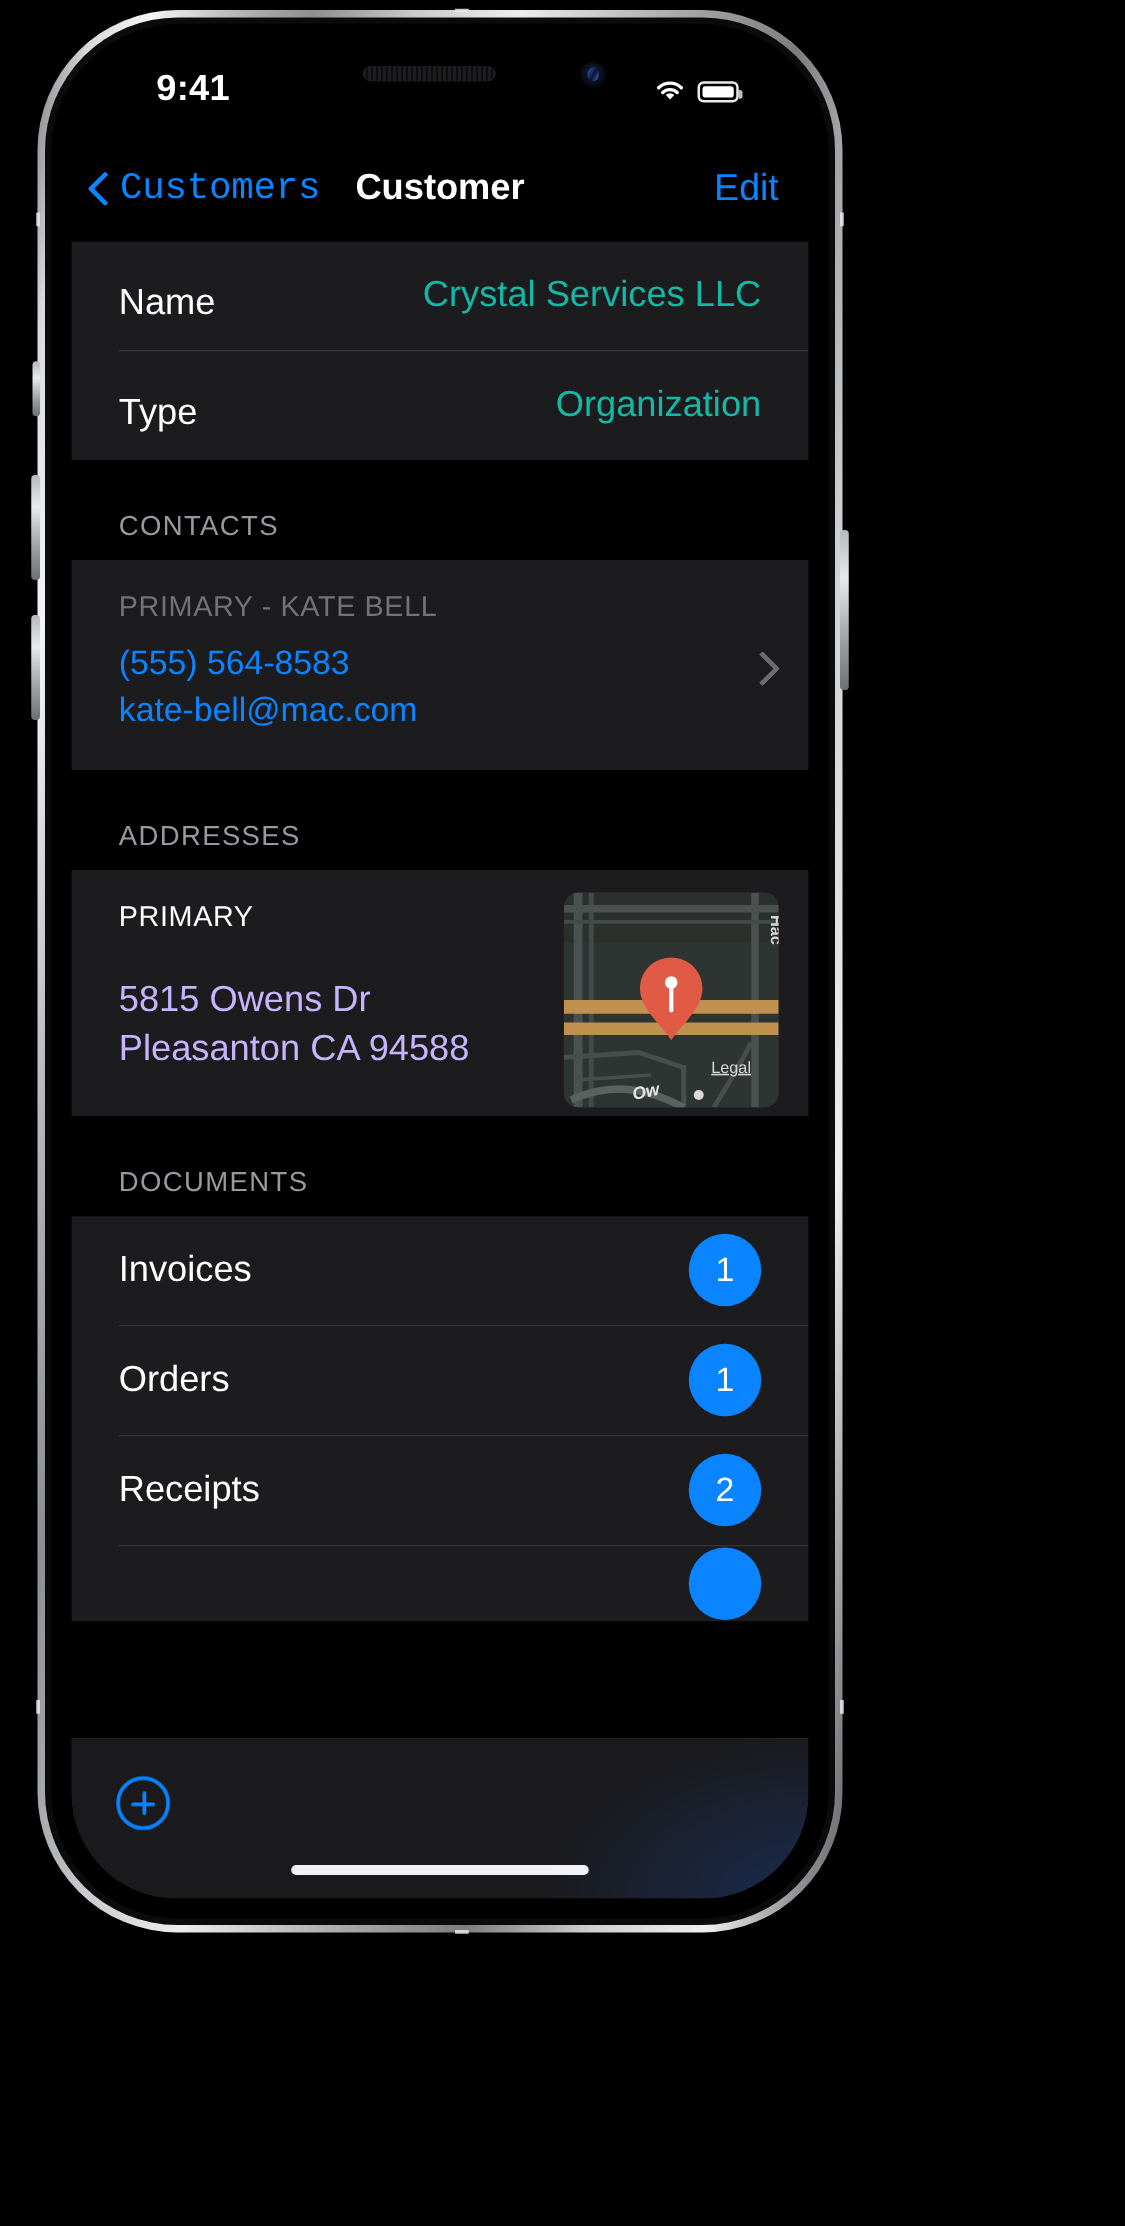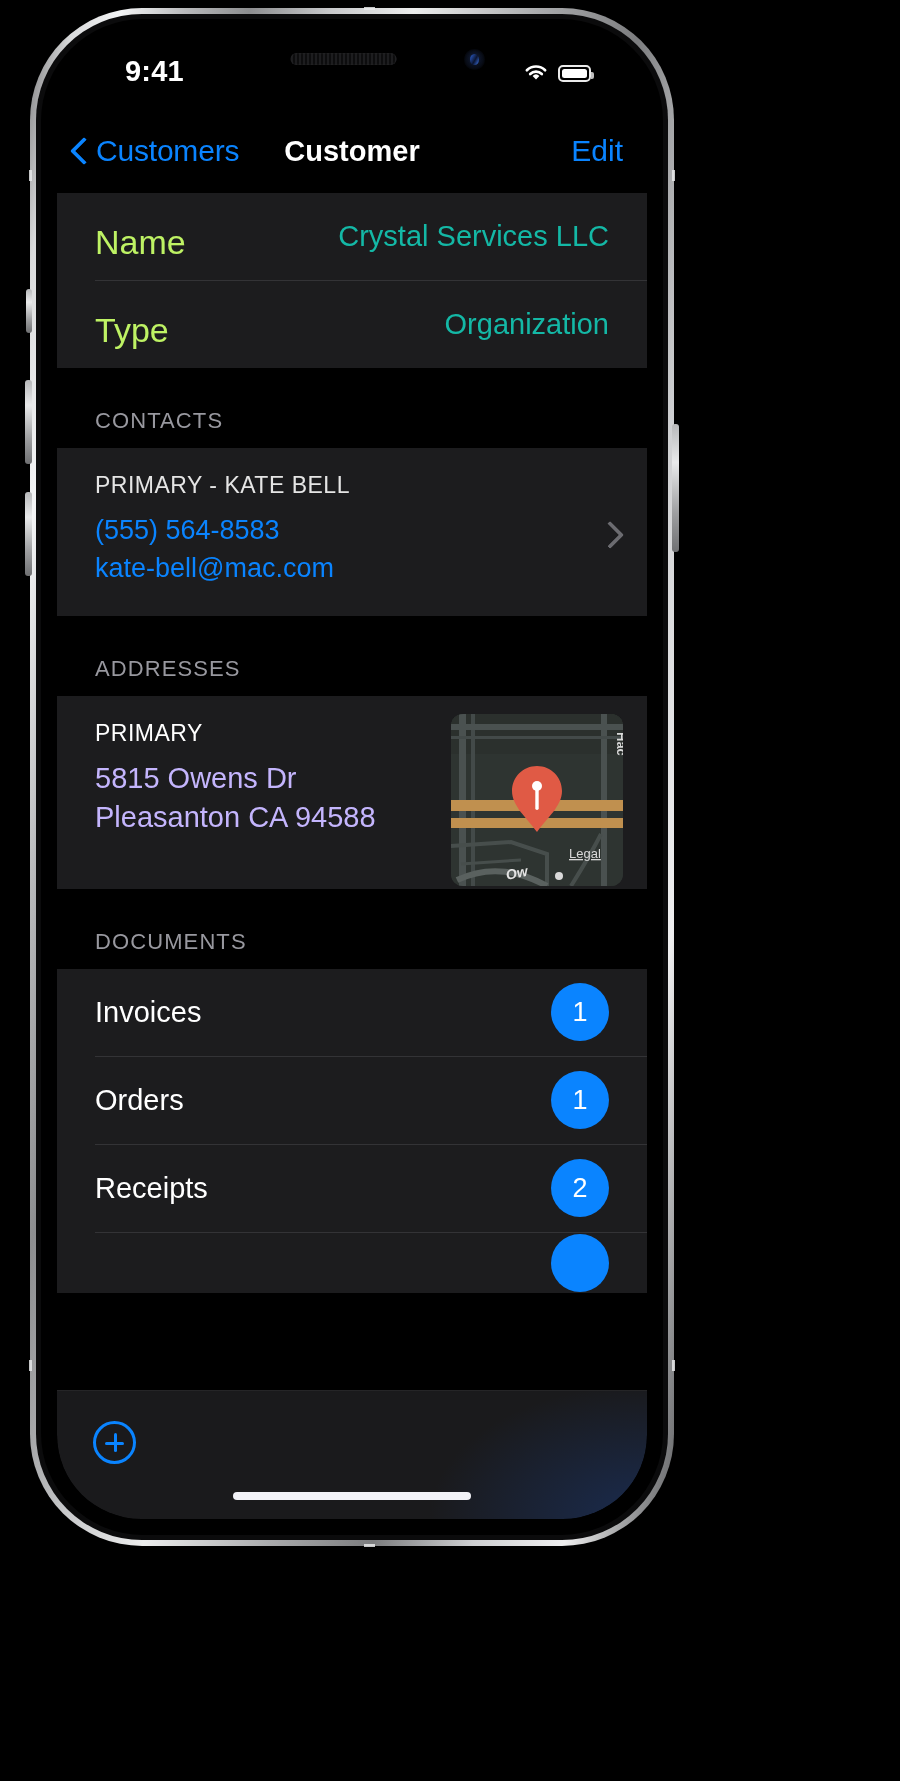--- a/index.html
+++ b/index.html
@@ -66,57 +66,57 @@
   .wifi{width:26px;height:20px;position:relative;}
   .batt{width:33px;height:17px;border:2px solid rgba(255,255,255,.92);border-radius:5px;
         position:relative;padding:2px;box-sizing:border-box;}
   .batt i{display:block;height:100%;background:#fff;border-radius:2.5px;}
   .batt::after{content:"";position:absolute;right:-5px;top:5px;width:2.6px;height:7px;
         background:rgba(255,255,255,.75);border-radius:0 2px 2px 0;}
 
   
   .navbar{position:absolute;top:74px;left:0;right:0;height:84px;background:#000;z-index:25;}
   .nav-back{position:absolute;left:14px;top:50%;transform:translateY(-50%);
-            display:flex;align-items:center;gap:9px;cursor:pointer;}
+            display:flex;align-items:center;gap:9px;cursor:pointer;font-family:Liberation Mono, monospace;}
   .chev-l{width:16px;height:28px;position:relative;flex:none;}
   .chev-l::before{content:"";position:absolute;left:3px;top:4px;width:16px;height:16px;
         border-left:4.4px solid #0a84ff;border-bottom:4.4px solid #0a84ff;
         transform:rotate(45deg);border-radius:2px;}
   .nav-back-label{font-size:30px;color:#0a84ff;letter-spacing:-.2px;}
   .nav-title{position:absolute;left:50%;top:50%;transform:translate(-50%,-50%);
              font-size:29px;font-weight:700;color:#fff;}
   .nav-edit{position:absolute;right:24px;top:50%;transform:translateY(-50%);
             font-size:30px;color:#0a84ff;cursor:pointer;text-align:right;}
 
   
   .content{position:absolute;top:158px;left:0;right:0;bottom:0;background:#000;overflow:hidden;}
 
   .group{background:#1c1c1e;}
   .sep{height:1px;background:#333336;margin-left:38px;}
   .sec-head{padding:40px 38px 14px;font-size:22px;letter-spacing:1.1px;
             color:#98989f;text-transform:uppercase;background:#000;}
 
   .row{display:flex;align-items:center;justify-content:space-between;
        padding:0 38px;height:87px;box-sizing:border-box;}
-  .row-label{font-size:34px;color:#bef264;margin-top:12px;}
+  .row-label{font-size:29px;color:#ffffff;margin-top:12px;}
   .row-value{font-size:29px;color:#14b8a6;}
 
   
   .contact{position:relative;padding:24px 38px 28px;}
-  .contact-head{font-size:23px;letter-spacing:.5px;color:#e5e5e5;margin-bottom:12px;}
+  .contact-head{font-size:23px;letter-spacing:.5px;color:#737373;margin-bottom:12px;}
   .field-key{font-size:27px;color:#fff;line-height:1.42;}
   .field-val{font-size:27px;color:#0a84ff;line-height:1.42;}
   .chev-r{position:absolute;right:34px;top:50%;transform:translateY(-50%);
           width:16px;height:16px;border-right:4px solid #6b6b70;
           border-top:4px solid #6b6b70;transform-origin:center;
           rotate:45deg;border-radius:2px;}
 
   
   .addr{position:relative;padding:24px 38px 34px;min-height:135px;}
-  .addr-head{font-size:23px;letter-spacing:.5px;color:#fff;margin-bottom:12px;}
+  .addr-head{font-size:23px;letter-spacing:.5px;color:#fff;margin-bottom:34px;}
   .addr-line{font-size:29px;color:#c4b5fd;line-height:1.35;}
   .map{position:absolute;right:24px;top:18px;width:172px;height:172px;
        border-radius:12px;overflow:hidden;background:#2f3531;}
 
   
   .doc-row{display:flex;align-items:center;justify-content:space-between;
            padding:0 38px;height:87px;box-sizing:border-box;}
   .doc-label{font-size:29px;color:#fff;}
   .badge{width:58px;height:58px;border-radius:50%;background:#0a84ff;color:#fff;
          display:flex;align-items:center;justify-content:center;

